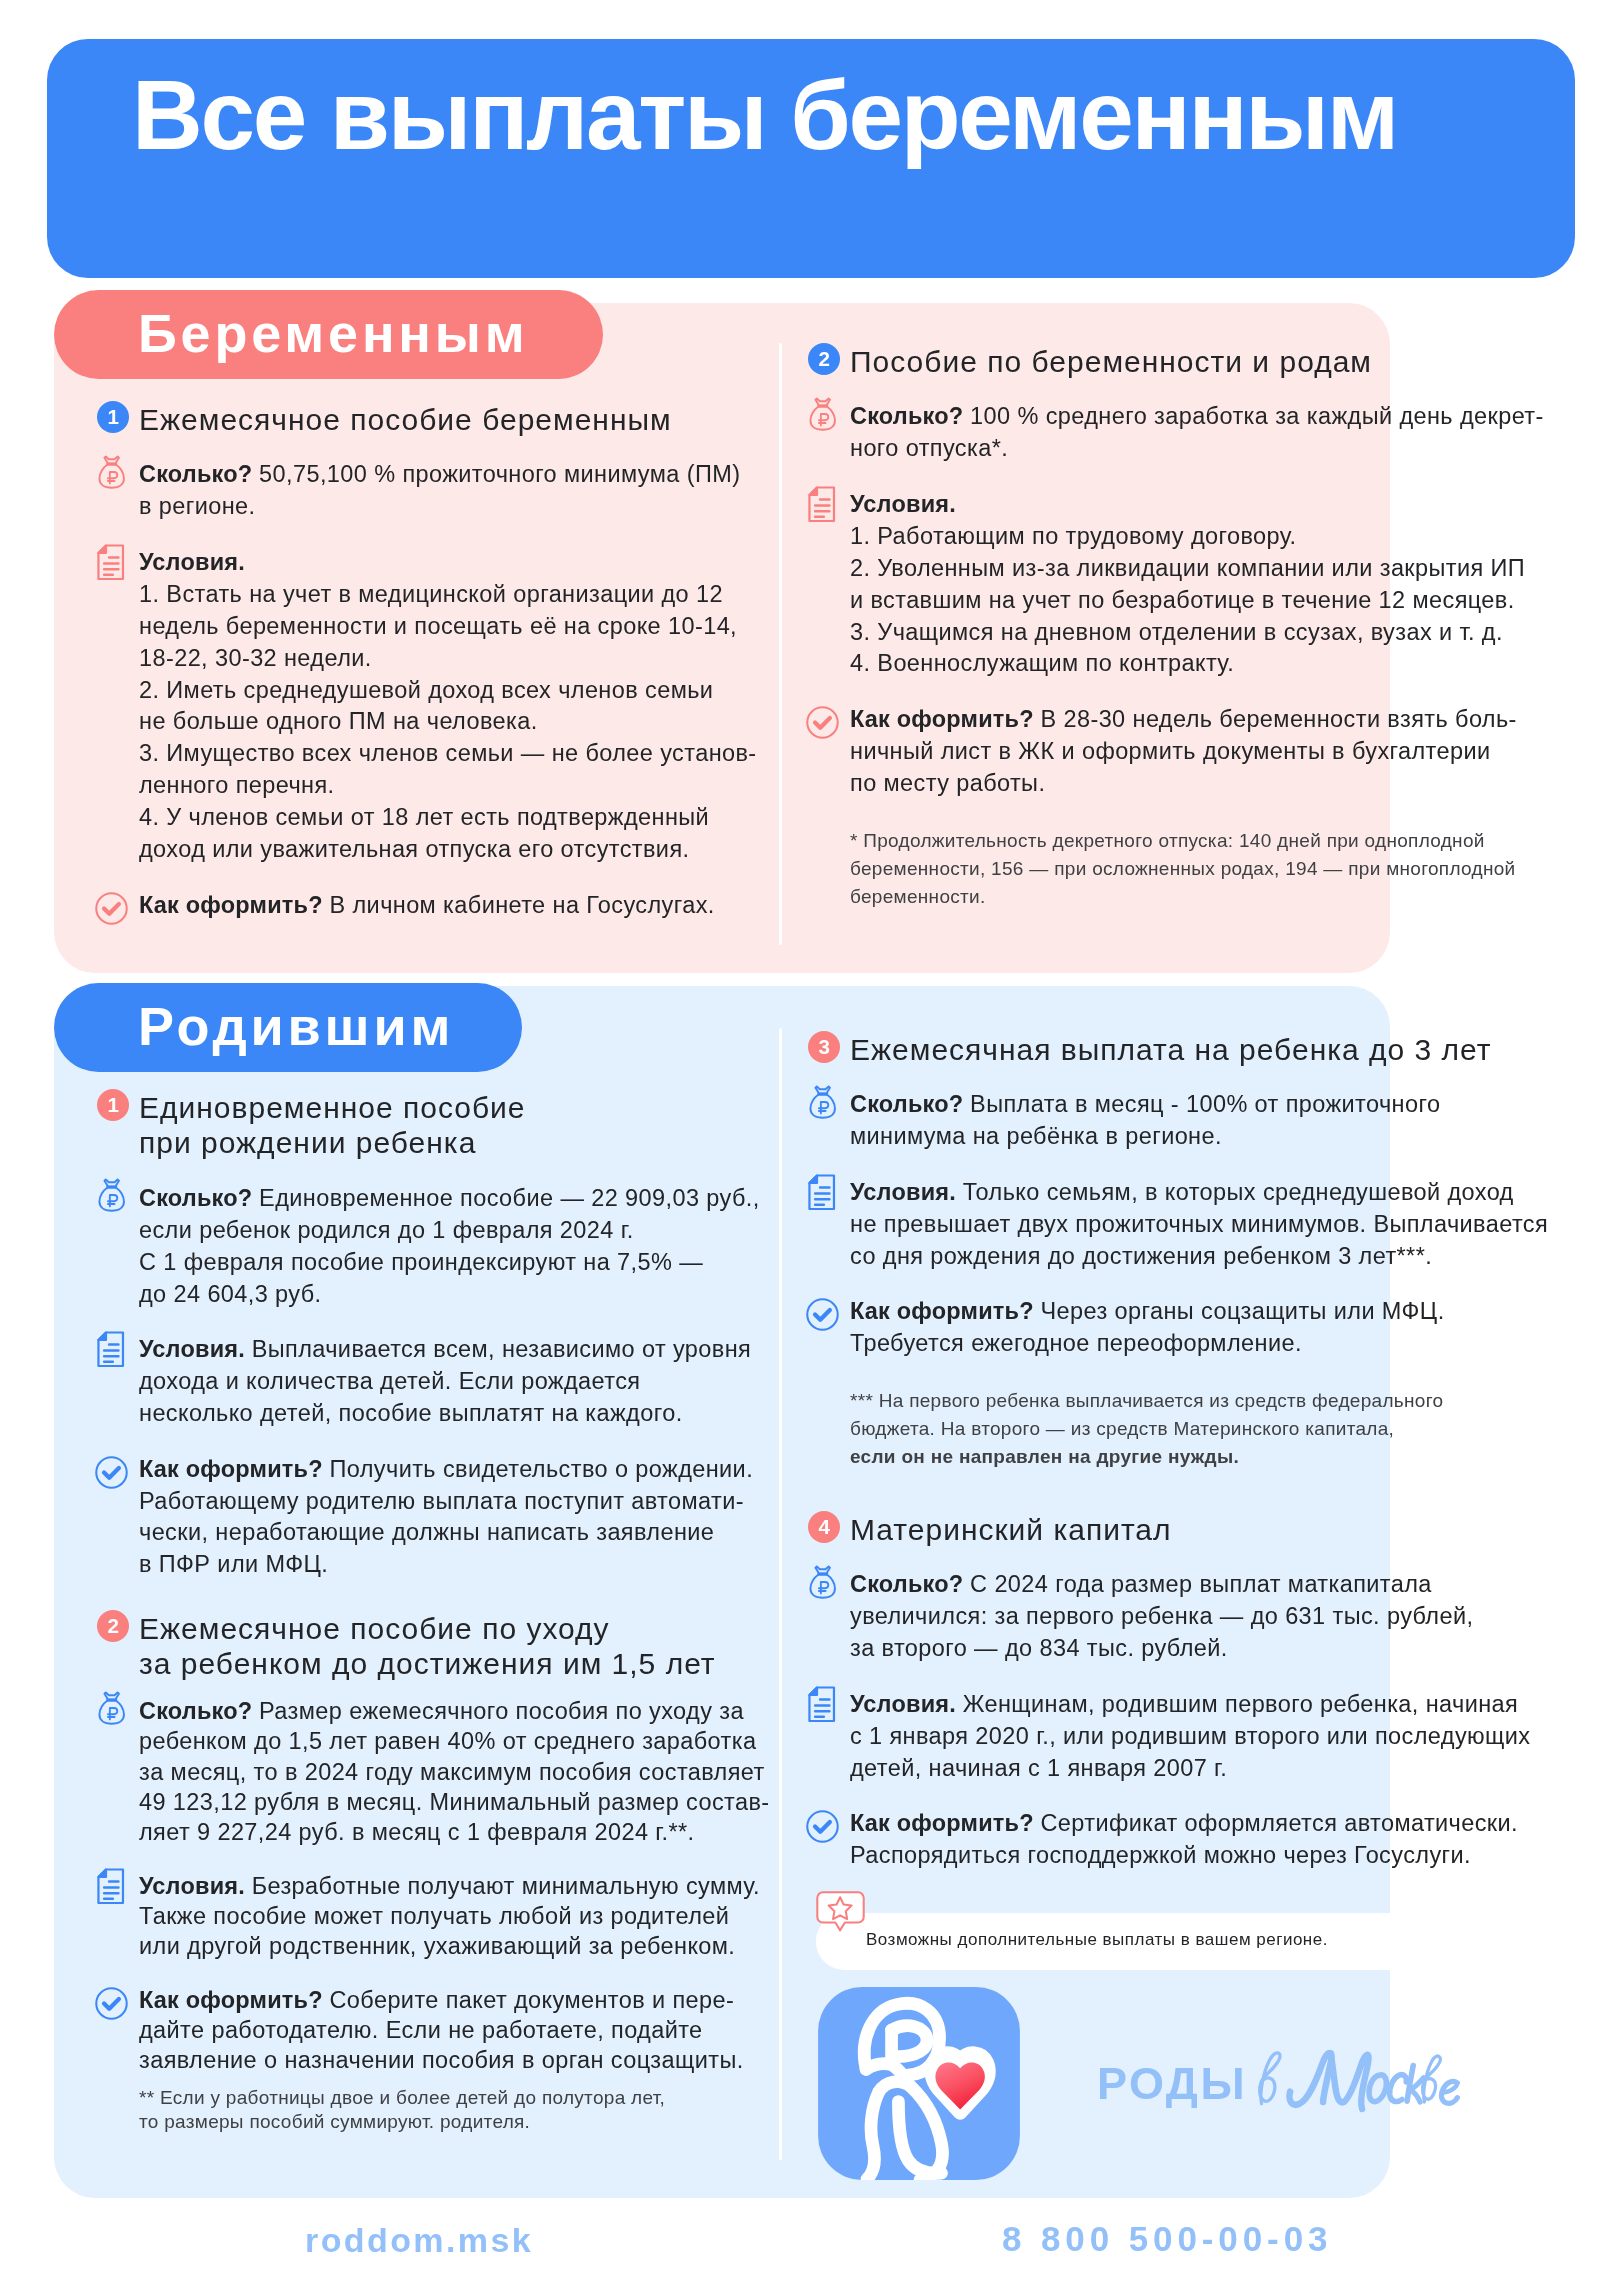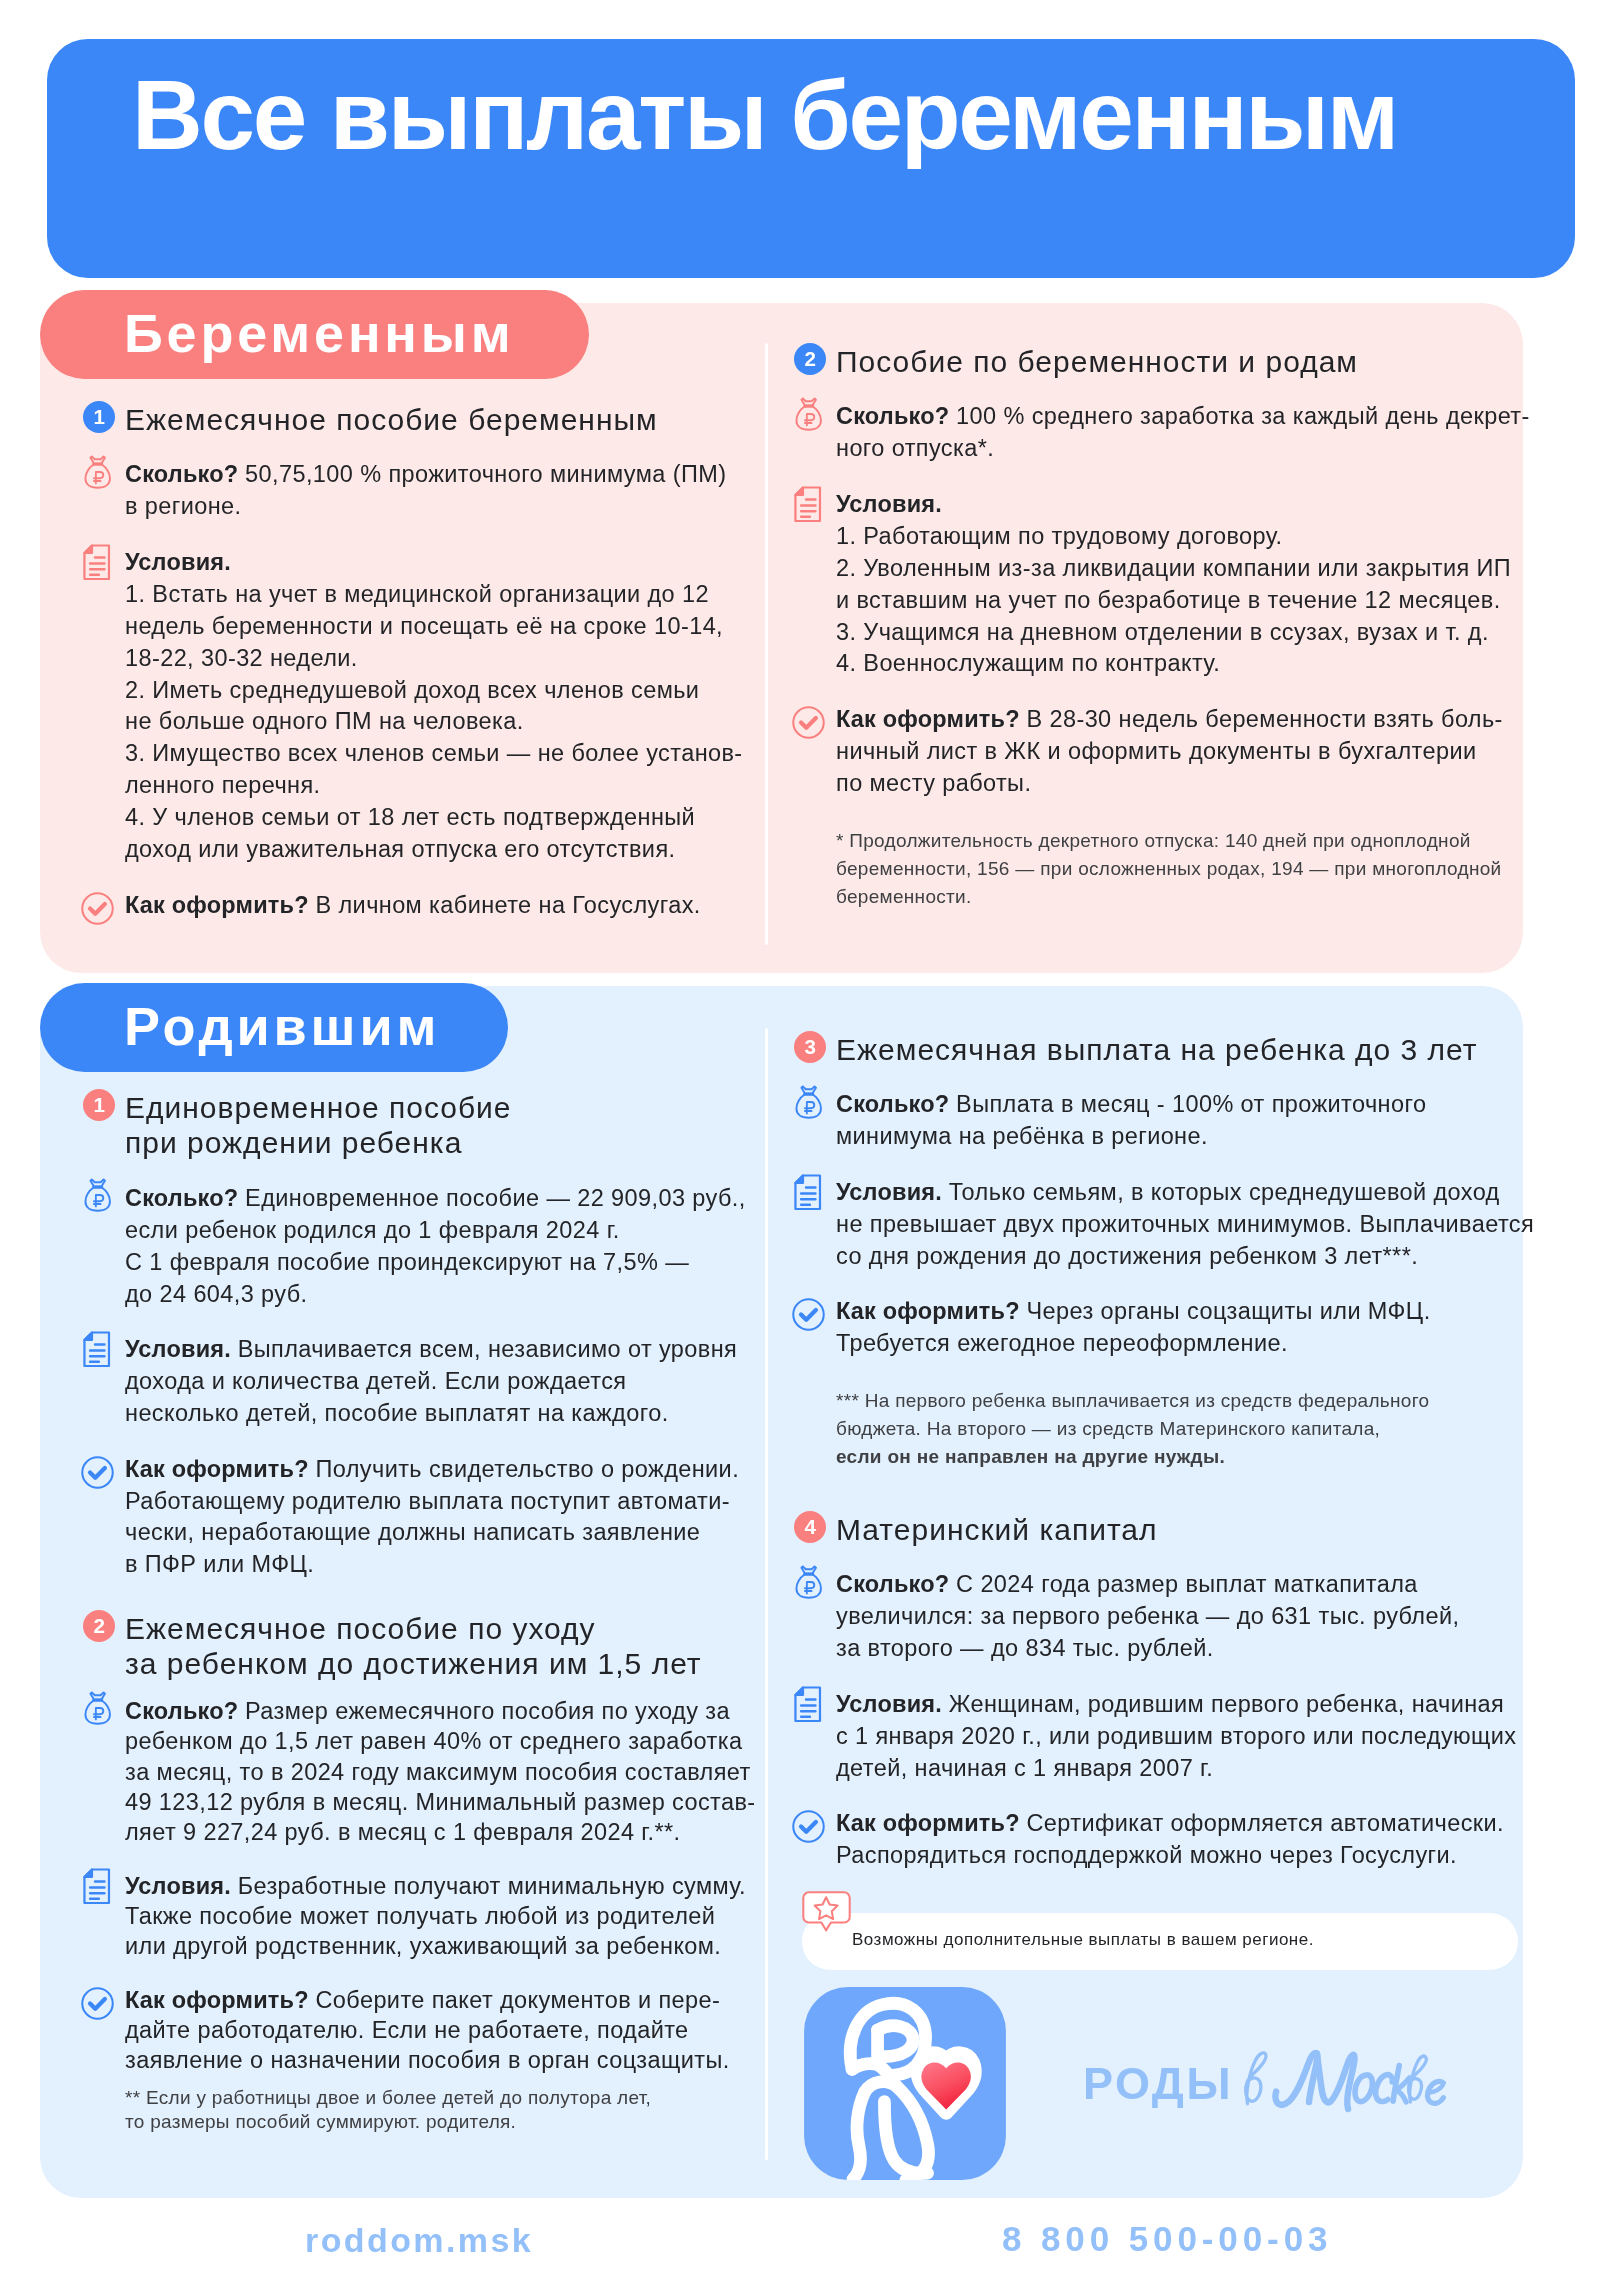--- a/index.html
+++ b/index.html
@@ -20,21 +20,21 @@
   .hero-l1{position:absolute;left:85px;top:26.5px;font-size:98px;font-weight:bold;
            line-height:1;color:#fff;letter-spacing:-2.3px;white-space:nowrap;}
   .hero-l2wrap{position:absolute;left:85px;top:112px;display:flex;align-items:flex-start;}
   .hero-l2{font-size:98px;font-weight:bold;line-height:1;color:#fff;
            letter-spacing:-2.3px;white-space:nowrap;}
   .hero-badge{background:#e4f0fb;border-radius:10.8px;height:46px;margin-left:26.5px;
               margin-top:31px;padding:0 21.6px 2.9px 19.6px;display:flex;align-items:center;
               font-size:36px;color:#232427;white-space:nowrap;letter-spacing:3.4px;}
 
   
-  .card{position:absolute;left:40px;width:1483px;}
+  .card{position:absolute;left:54px;width:1336px;}
   .card-pink{top:303px;height:670px;background:#fdeae8;border-radius:41px;}
   .card-blue{top:986px;height:1212px;background:#e3f0fd;border-radius:41px;}
   .divider{position:absolute;width:2.9px;background:#fff;border-radius:2.9px;}
 
   .pill{position:absolute;left:0;height:89px;border-radius:45px;
         display:flex;align-items:center;color:#fff;font-size:54px;font-weight:bold;
         letter-spacing:3.8px;white-space:nowrap;padding:0 0 2.9px 84px;}
   .pill-coral{background:#f9807f;}
   .pill-blue{background:#3b87f7;}
 

